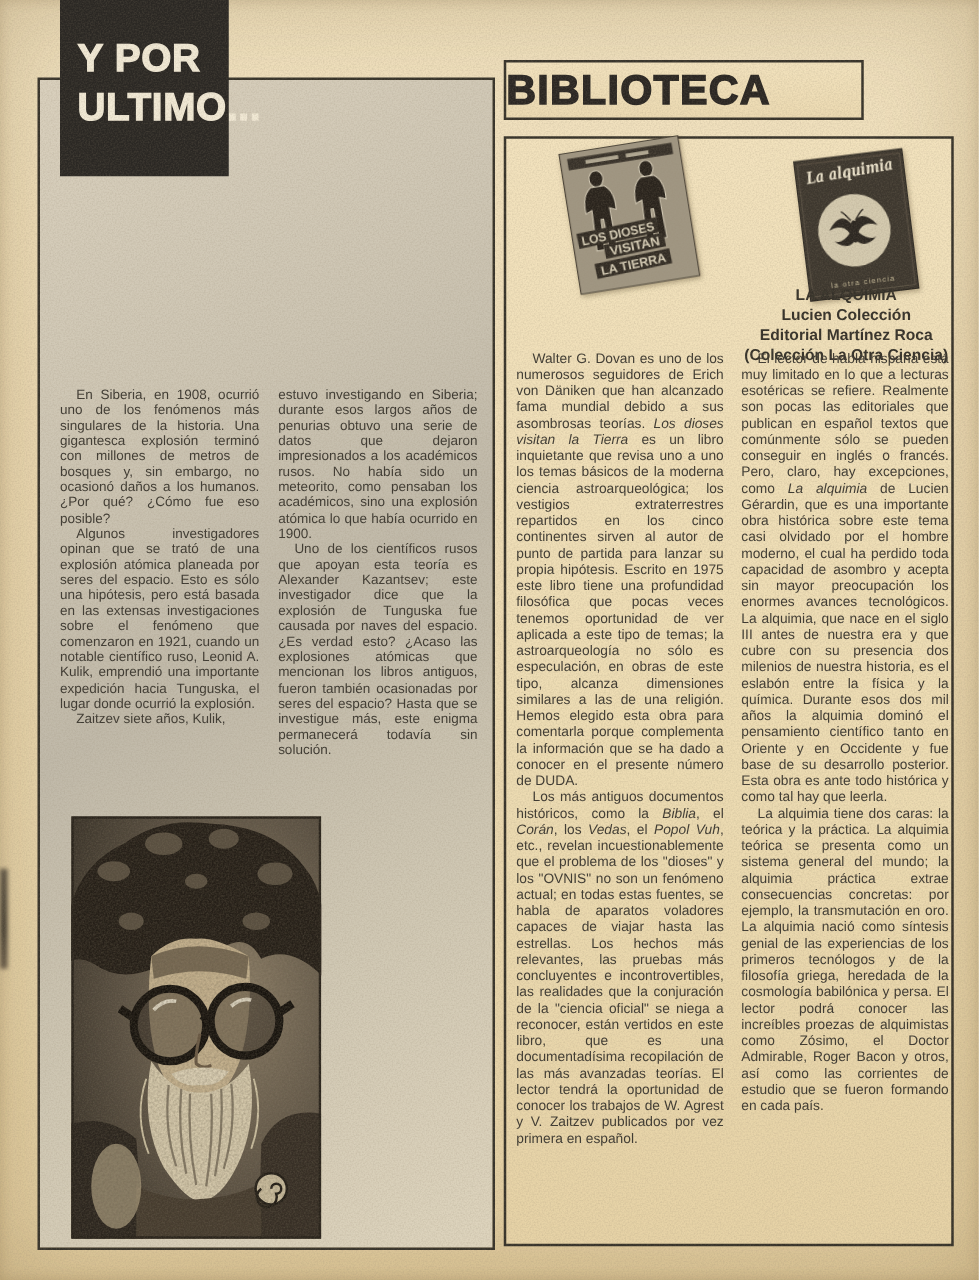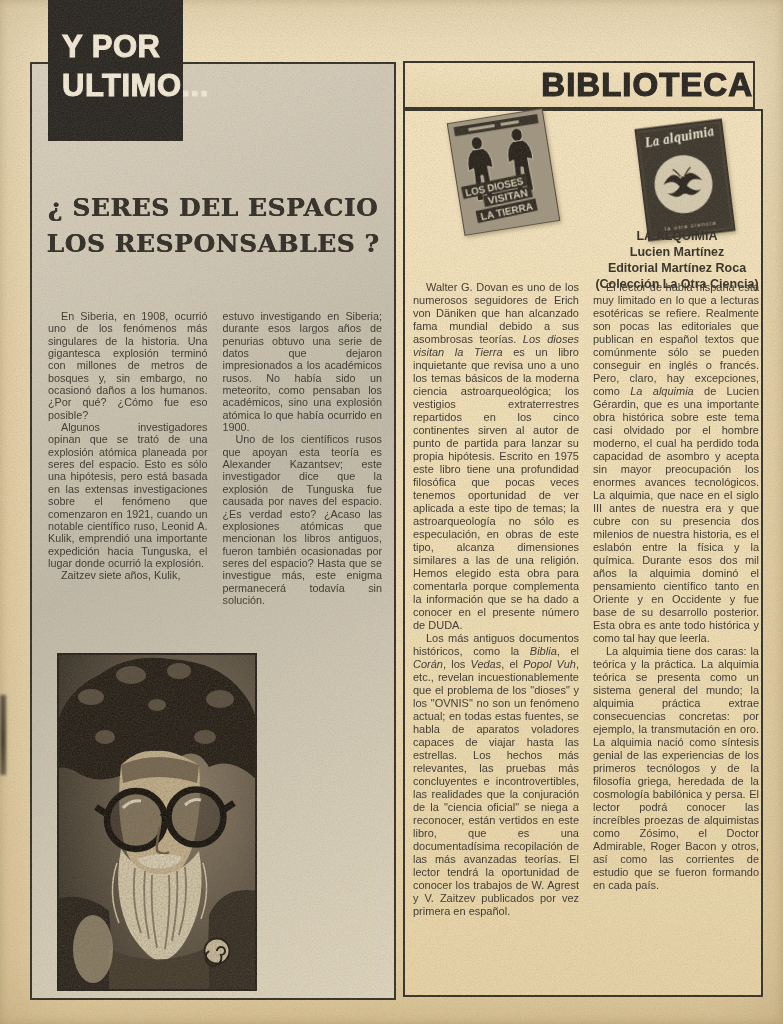--- a/index.html
+++ b/index.html
@@ -32,24 +32,24 @@
   .acol p.cont{text-indent:0;}
 
   .photo{position:absolute;left:25px;top:589px;width:200px;height:338px;}
   .caption{position:absolute;left:233px;top:832px;width:128px;
            font-style:italic;font-size:10.5px;line-height:13.4px;color:#3a362e;white-space:pre-line;}
 
   .smudge{position:absolute;left:0;top:695px;width:6px;height:80px;z-index:6;
           background:linear-gradient(180deg,#4a4236,#2e2921 60%,#55493a);filter:blur(1.5px);opacity:.85;}
 
   
-  .hdr-box{position:absolute;left:403px;top:61px;width:352px;height:48px;z-index:2;
+  .hdr-box{position:absolute;left:403px;top:48px;width:288px;height:48px;z-index:2;
            border:2px solid #37332a;box-sizing:border-box;
            background:linear-gradient(180deg,#f2e2bd,#ecdab2);
-           text-align:right;font-weight:bold;font-size:33px;line-height:43px;
+           text-align:left;font-weight:bold;font-size:33px;line-height:43px;
            letter-spacing:1px;color:#2b2723;-webkit-text-stroke:1.2px #2b2723;}
   .right-box{position:absolute;left:403px;top:109px;width:360px;height:888px;z-index:2;
              border:2px solid #37332a;box-sizing:border-box;
              background:linear-gradient(180deg,#f2e2bd 0%,#eddcb3 55%,#e6d2a6 100%);}
 
   .cover1{position:absolute;left:50px;top:4px;width:97px;height:114px;transform:rotate(-9deg);
           filter:drop-shadow(1px 2px 2px rgba(60,45,20,.35));}
   .cover2{position:absolute;left:236px;top:12px;width:88px;height:114px;transform:rotate(-7deg);
           filter:drop-shadow(1px 2px 2px rgba(60,45,20,.35));}
 
@@ -68,22 +68,20 @@
 <body>
 
 <div class="page">
 
   <div class="banner">Y POR
 ULTIMO...</div>
 
   <div class="smudge"></div>
 
   <div class="left-box">
-    <div class="headline">¿ SERES DEL ESPACIO
-LOS RESPONSABLES ?</div>
 
     <div class="article-cols">
       <div class="acol">
         <p>En Siberia, en 1908, ocurrió uno de los fenómenos más singulares de la historia. Una gigantesca explosión terminó con millones de metros de bosques y, sin embargo, no ocasionó daños a los humanos. ¿Por qué? ¿Cómo fue eso posible?</p>
         <p>Algunos investigadores opinan que se trató de una explosión atómica planeada por seres del espacio. Esto es sólo una hipótesis, pero está basada en las extensas investigaciones sobre el fenómeno que comenzaron en 1921, cuando un notable científico ruso, Leonid A. Kulik, emprendió una importante expedición hacia Tunguska, el lugar donde ocurrió la explosión.</p>
         <p>Zaitzev siete años, Kulik,</p>
       </div>
       <div class="acol">
         <p class="cont">estuvo investigando en Siberia; durante esos largos años de penurias obtuvo una serie de datos que dejaron impresionados a los académicos rusos. No había sido un meteorito, como pensaban los académicos, sino una explosión atómica lo que había ocurrido en 1900.</p>
         <p>Uno de los científicos rusos que apoyan esta teoría es Alexander Kazantsev; este investigador dice que la explosión de Tunguska fue causada por naves del espacio. ¿Es verdad esto? ¿Acaso las explosiones atómicas que mencionan los libros antiguos, fueron también ocasionadas por seres del espacio? Hasta que se investigue más, este enigma permanecerá todavía sin solución.</p>
@@ -188,21 +186,21 @@
         <path d="M22,58 Q33,42 41,56 Q49,42 61,58 Q50,53 45,62 Q53,70 59,67 Q49,76 42,68 Q35,76 25,67 Q31,70 38,62 Q33,53 22,58 Z"></path>
         <ellipse cx="42" cy="61" rx="3.2" ry="9"></ellipse>
         <path d="M40,52 Q36,46 33,44 M44,52 Q48,46 51,44" stroke="#2d2822" stroke-width="1.2" fill="none"></path>
       </g>
       <text x="44" y="104" text-anchor="middle" font-family="Liberation Sans, sans-serif" font-size="6" letter-spacing="1" fill="#c4b897">la otra ciencia</text>
     </svg>
 
 
     <div class="binfo binfo2">
       <span>LA ALQUIMIA</span>
-      <span>Lucien Martínez</span>
+      <span>Lucien Colección</span>
       <span>Editorial Martínez Roca</span>
       <span>(Colección La Otra Ciencia)</span>
     </div>
 
     <div class="review review1">
       <p>Walter G. Dovan es uno de los numerosos seguidores de Erich von Däniken que han alcanzado fama mundial debido a sus asombrosas teorías. <i>Los dioses visitan la Tierra</i> es un libro inquietante que revisa uno a uno los temas básicos de la moderna ciencia astroarqueológica; los vestigios extraterrestres repartidos en los cinco continentes sirven al autor de punto de partida para lanzar su propia hipótesis. Escrito en 1975 este libro tiene una profundidad filosófica que pocas veces tenemos oportunidad de ver aplicada a este tipo de temas; la astroarqueología no sólo es especulación, en obras de este tipo, alcanza dimensiones similares a las de una religión. Hemos elegido esta obra para comentarla porque complementa la información que se ha dado a conocer en el presente número de DUDA.</p>
       <p>Los más antiguos documentos históricos, como la <i>Biblia</i>, el <i>Corán</i>, los <i>Vedas</i>, el <i>Popol Vuh</i>, etc., revelan incuestionablemente que el problema de los "dioses" y los "OVNIS" no son un fenómeno actual; en todas estas fuentes, se habla de aparatos voladores capaces de viajar hasta las estrellas. Los hechos más relevantes, las pruebas más concluyentes e incontrovertibles, las realidades que la conjuración de la "ciencia oficial" se niega a reconocer, están vertidos en este libro, que es una documentadísima recopilación de las más avanzadas teorías. El lector tendrá la oportunidad de conocer los trabajos de W. Agrest y V. Zaitzev publicados por vez primera en español.</p>
     </div>
     <div class="review review2">
       <p>El lector de habla hispana está muy limitado en lo que a lecturas esotéricas se refiere. Realmente son pocas las editoriales que publican en español textos que comúnmente sólo se pueden conseguir en inglés o francés. Pero, claro, hay excepciones, como <i>La alquimia</i> de Lucien Gérardin, que es una importante obra histórica sobre este tema casi olvidado por el hombre moderno, el cual ha perdido toda capacidad de asombro y acepta sin mayor preocupación los enormes avances tecnológicos. La alquimia, que nace en el siglo III antes de nuestra era y que cubre con su presencia dos milenios de nuestra historia, es el eslabón entre la física y la química. Durante esos dos mil años la alquimia dominó el pensamiento científico tanto en Oriente y en Occidente y fue base de su desarrollo posterior. Esta obra es ante todo histórica y como tal hay que leerla.</p>

